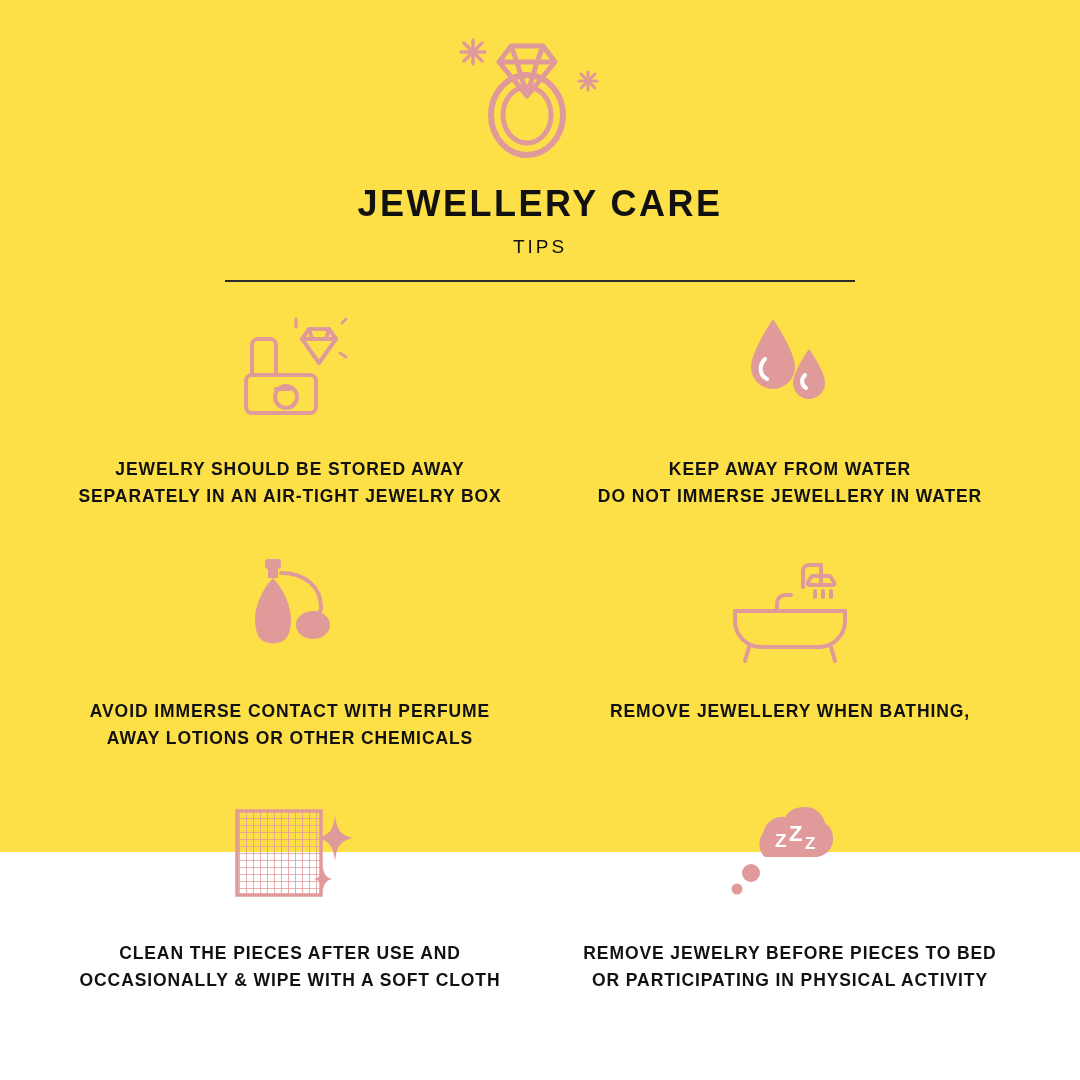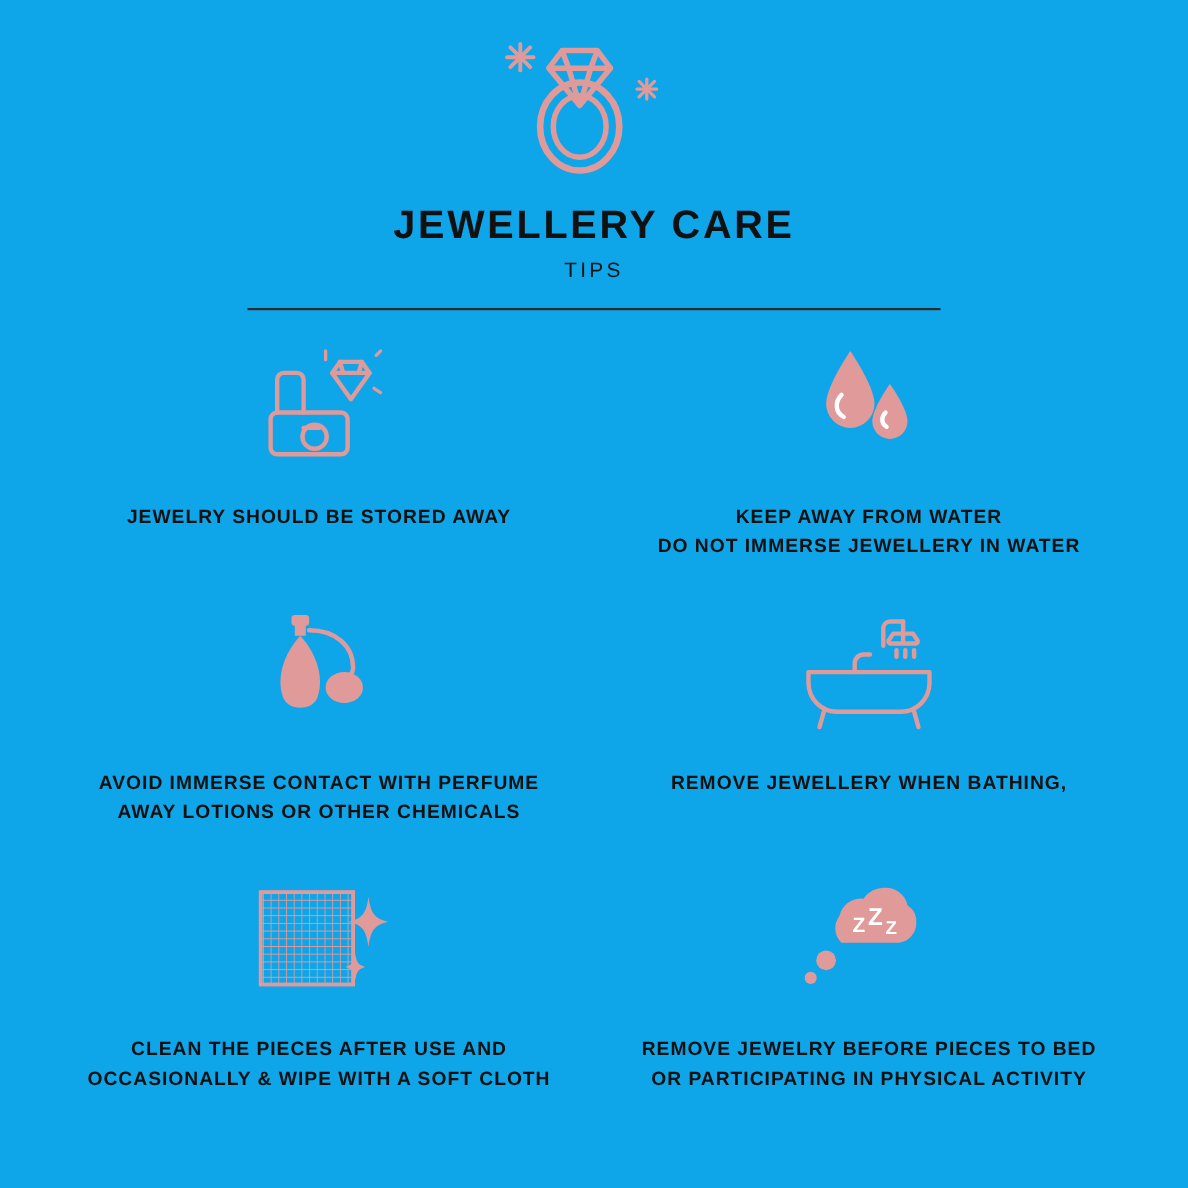--- a/index.html
+++ b/index.html
@@ -10,22 +10,22 @@
   body {
     width: 1080px;
     height: 1080px;
     font-family: "Liberation Sans", sans-serif;
     color: #1a1a1a;
     overflow: hidden;
   }
   .page {
     position: relative;
     width: 1080px;
-    height: 1080px;
-    background: #0ea5e9;
+    height: 852px;
+    background: #fde047;
     box-sizing: border-box;
   }
 
   
   .header {
     padding-top: 18px;
     text-align: center;
   }
   .header-icon {
     display: block;
@@ -155,20 +155,21 @@
           </g>
           <g stroke="#e09a9a" stroke-width="3" stroke-linecap="round">
             <line x1="66" y1="6" x2="66" y2="14"></line>
             <line x1="110" y1="40" x2="116" y2="44"></line>
             <line x1="112" y1="10" x2="116" y2="6"></line>
           </g>
         </svg>
       </div>
       <div class="tip-text">
         <span class="line">JEWELRY SHOULD BE STORED AWAY</span>
+        <span class="line">SEPARATELY IN AN AIR-TIGHT JEWELRY BOX</span>
       </div>
     </div>
 
     <div class="tip">
       <div class="tip-icon">
         <svg width="110" height="118" viewBox="0 0 110 118">
           <g fill="#e09a9a">
             <path d="M38 6 C38 6 16 38 16 54 a22 22 0 0 0 44 0 C60 38 38 6 38 6 Z"></path>
             <path d="M74 36 C74 36 58 58 58 70 a16 16 0 0 0 32 0 C90 58 74 36 74 36 Z"></path>
           </g>

